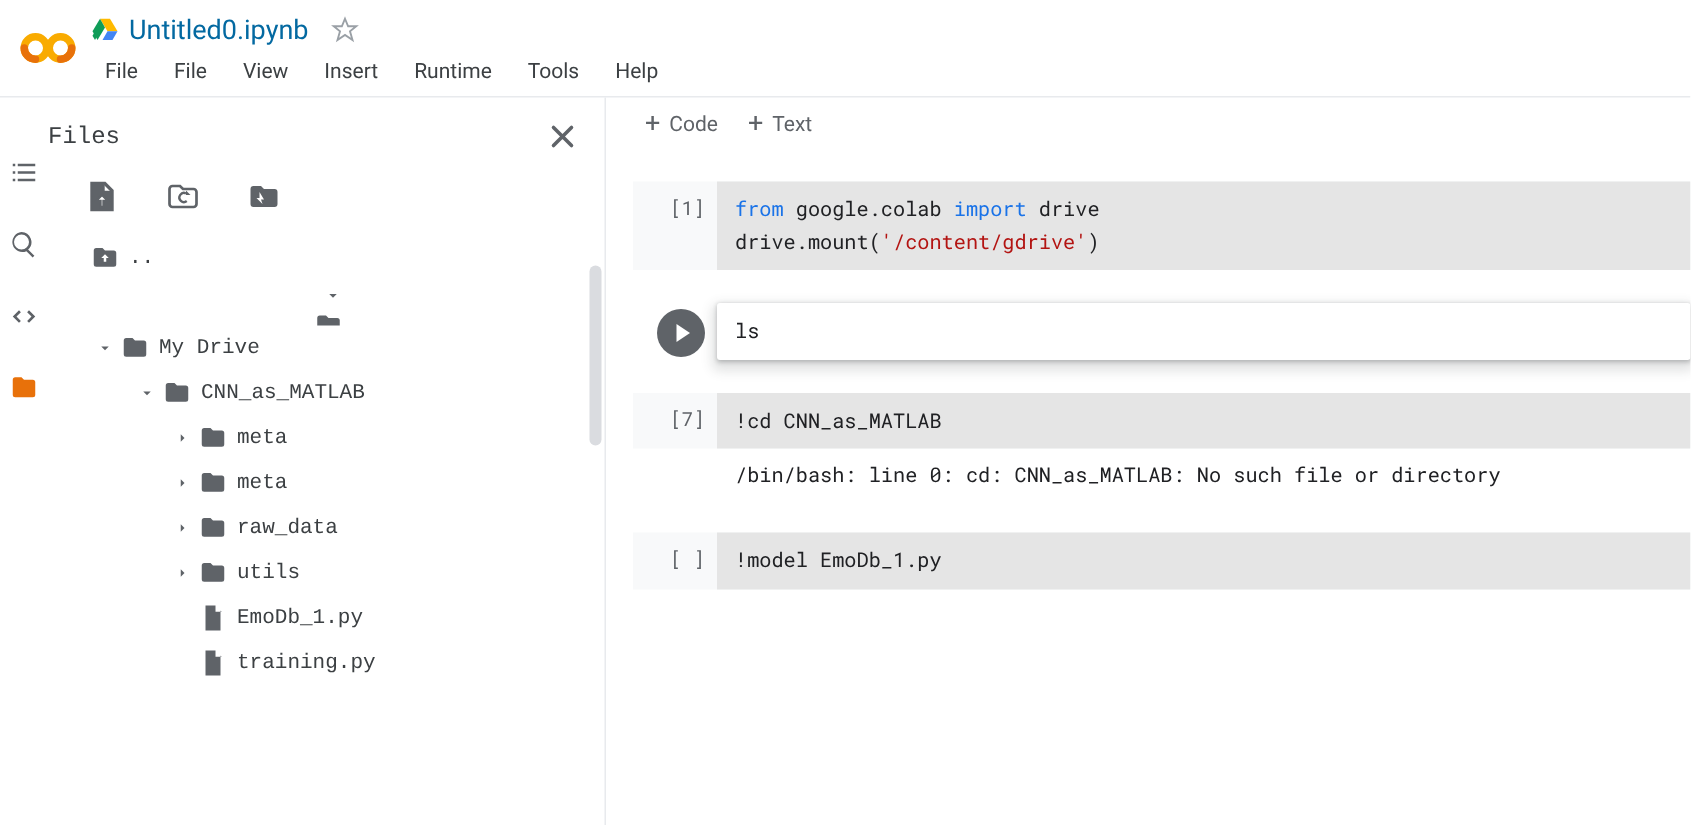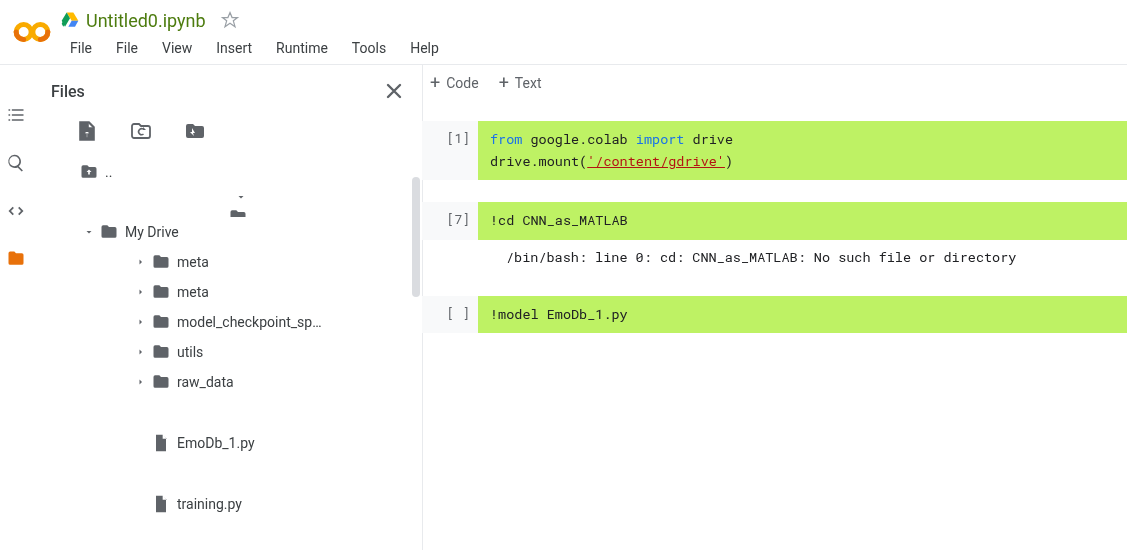--- a/index.html
+++ b/index.html
@@ -4,73 +4,73 @@
 <style>
   * { box-sizing: border-box; margin: 0; padding: 0; }
   body { font-family: "Google Sans", Roboto, Arial, sans-serif; font-size: 14px; color: #3c4043; background: #fff; overflow: hidden; width: 1127px; height: 550px; }
   
   
   .header { height: 64px; display: flex; align-items: flex-start; padding: 6px 0 0 12px; }
   .logo { width: 40px; height: 40px; margin-right: 8px; margin-top: 6px; }
   .header-right { flex: 1; display: flex; flex-direction: column; }
   .title-row { display: flex; align-items: center; height: 28px; }
   .drive-icon { width: 20px; height: 20px; margin-right: 6px; }
-  .doc-title { font-size: 18px; color: #4d7c0f; font-weight: 400; }
+  .doc-title { font-size: 18px; color: #0369a1; font-weight: 400; }
   .star-icon { width: 20px; height: 20px; margin-left: 14px; color: #9aa0a6; }
   .menubar { display: flex; gap: 4px; margin-top: 2px; }
   .menu-item { padding: 4px 10px; font-size: 14px; color: #3c4043; cursor: pointer; border-radius: 4px; }
 
   .divider { height: 1px; background: #e8eaed; }
 
   
   .left-rail { position: absolute; left: 0; top: 65px; width: 32px; height: calc(100% - 65px); display: flex; flex-direction: column; align-items: center; gap: 28px; padding-top: 40px; }
   .rail-icon { width: 20px; height: 20px; color: #5f6368; cursor: pointer; }
   .rail-icon.active { color: #e8710a; }
 
   
-  .files-panel { position: absolute; left: 43px; top: 65px; width: 380px; height: calc(100% - 65px); border-right: 1px solid #e8eaed; display: flex; flex-direction: column; }
+  .files-panel { position: absolute; left: 24px; top: 65px; width: 380px; height: calc(100% - 65px); border-right: 1px solid #e8eaed; display: flex; flex-direction: column; font-family: Liberation Mono, monospace; }
   .files-header { display: flex; align-items: center; padding: 14px 16px 14px 8px; }
   .files-title { font-size: 16px; font-weight: 500; color: #3c4043; flex: 1; }
   .close-x { width: 24px; height: 24px; color: #5f6368; cursor: pointer; }
   .files-toolbar { display: flex; gap: 30px; padding: 2px 18px 14px 32px; }
   .tb-icon { width: 24px; height: 24px; color: #5f6368; cursor: pointer; }
   .tree { flex: 1; overflow-y: auto; padding-left: 8px; position: relative; }
   .tree-row { display: flex; align-items: center; height: 30px; font-size: 14px; color: #3c4043; cursor: pointer; white-space: nowrap; overflow: hidden; text-overflow: ellipsis; }
   .chev { width: 20px; height: 20px; color: #5f6368; display: flex; align-items: center; justify-content: center; flex-shrink: 0; }
   .fold-icon { width: 20px; height: 20px; margin-right: 6px; color: #5f6368; flex-shrink: 0; }
   .file-icon { width: 20px; height: 20px; margin-right: 6px; color: #5f6368; flex-shrink: 0; }
   .indent-0 { padding-left: 8px; }
   .indent-1 { padding-left: 8px; flex-direction: column; }
   .indent-2 { padding-left: 28px; }
   .indent-3 { padding-left: 56px; }
   .indent-4 { padding-left: 80px; }
-  .indent-4-file { padding-left: 100px; margin-top: 31px; }
+  .indent-4-file { padding-left: 100px; }
   .scroll-thumb { position: absolute; right: 2px; top: 20px; width: 8px; height: 120px; background: #dadce0; border-radius: 4px; }
 
   
   .main { position: absolute; left: 412px; top: 65px; right: 0; height: calc(100% - 65px); overflow: hidden; }
   .main-toolbar { display: flex; gap: 20px; padding: 10px 18px; }
   .insert-btn { display: flex; align-items: center; gap: 6px; color: #5f6368; font-size: 14px; cursor: pointer; }
   .insert-btn .plus { font-size: 18px; line-height: 14px; }
 
   .cells { padding: 20px 0 0 10px; }
   .cell { display: flex; margin-bottom: 22px; }
   .cell-gutter { width: 56px; display: flex; justify-content: flex-end; align-items: flex-start; padding-top: 8px; padding-right: 8px; }
   .prompt { font-family: "Roboto Mono", monospace; font-size: 13px; color: #5f6368; }
   .run-btn { width: 32px; height: 32px; border-radius: 50%; background: #5f6368; display: flex; align-items: center; justify-content: center; cursor: pointer; margin-top: -4px; }
   .run-triangle { width: 0; height: 0; border-left: 9px solid #fff; border-top: 6px solid transparent; border-bottom: 6px solid transparent; margin-left: 2px; }
   .cell-body { flex: 1; }
-  .code-block { background: #bef264; padding: 8px 12px; font-family: "Roboto Mono", monospace; font-size: 13.5px; line-height: 1.6; color: #202124; white-space: pre; overflow: hidden; }
+  .code-block { background: #e5e5e5; padding: 8px 12px; font-family: "Roboto Mono", monospace; font-size: 13.5px; line-height: 1.6; color: #202124; white-space: pre; overflow: hidden; }
   .cell.active .code-block { background: #fff; box-shadow: 0 1px 3px rgba(60,64,67,.3), 0 4px 8px 3px rgba(60,64,67,.15); border-radius: 2px; }
   .cell.active { position: relative; }
   .cell.gray-wrap { background: #f8f9fa; }
   .output { padding: 8px 12px; font-family: "Roboto Mono", monospace; font-size: 13.5px; color: #202124; }
   .kw-from { color: #1a73e8; }
   .kw-import { color: #1a73e8; }
-  .str { color: #b31412; text-decoration: underline; }
+  .str { color: #b31412; }
   .path-underline { text-decoration: underline; }
 </style>
 </head>
 <body>
 
 <div class="header">
   <svg class="logo" viewBox="0 0 48 48">
     <g fill="none" stroke="#f9ab00" stroke-width="6">
       <circle cx="14" cy="24" r="9"></circle>
       <circle cx="34" cy="24" r="9"></circle>
@@ -171,20 +171,31 @@
         <svg width="12" height="12" viewBox="0 0 24 24">
             <path fill="#5f6368" d="M7 10l5 5 5-5z"></path>
           </svg>
       </span>
       <svg class="fold-icon" viewBox="0 0 24 24">
           <path fill="currentColor" d="M3 6a2 2 0 012-2h5l2 2h7a2 2 0 012 2v9a2 2 0 01-2 2H5a2 2 0 01-2-2z"></path>
         </svg>
       <span>My Drive</span>
     </div>
 
+    <div class="tree-row indent-3">
+      <span class="chev">
+        <svg width="12" height="12" viewBox="0 0 24 24">
+            <path fill="#5f6368" d="M7 10l5 5 5-5z"></path>
+          </svg>
+      </span>
+      <svg class="fold-icon" viewBox="0 0 24 24">
+          <path fill="currentColor" d="M3 6a2 2 0 012-2h5l2 2h7a2 2 0 012 2v9a2 2 0 01-2 2H5a2 2 0 01-2-2z"></path>
+        </svg>
+      <span>CNN_as_MATLAB</span>
+    </div>
 
     <div class="tree-row indent-4">
       <span class="chev">
           <svg width="12" height="12" viewBox="0 0 24 24">
             <path fill="#5f6368" d="M9 7l5 5-5 5z"></path>
           </svg>
         </span>
       <svg class="fold-icon" viewBox="0 0 24 24">
           <path fill="currentColor" d="M3 6a2 2 0 012-2h5l2 2h7a2 2 0 012 2v9a2 2 0 01-2 2H5a2 2 0 01-2-2z"></path>
         </svg>
@@ -203,43 +214,32 @@
     </div>
     <div class="tree-row indent-4">
       <span class="chev">
           <svg width="12" height="12" viewBox="0 0 24 24">
             <path fill="#5f6368" d="M9 7l5 5-5 5z"></path>
           </svg>
         </span>
       <svg class="fold-icon" viewBox="0 0 24 24">
           <path fill="currentColor" d="M3 6a2 2 0 012-2h5l2 2h7a2 2 0 012 2v9a2 2 0 01-2 2H5a2 2 0 01-2-2z"></path>
         </svg>
-      <span>model_checkpoint_sp…</span>
+      <span>raw_data</span>
     </div>
     <div class="tree-row indent-4">
       <span class="chev">
           <svg width="12" height="12" viewBox="0 0 24 24">
             <path fill="#5f6368" d="M9 7l5 5-5 5z"></path>
           </svg>
         </span>
       <svg class="fold-icon" viewBox="0 0 24 24">
           <path fill="currentColor" d="M3 6a2 2 0 012-2h5l2 2h7a2 2 0 012 2v9a2 2 0 01-2 2H5a2 2 0 01-2-2z"></path>
         </svg>
       <span>utils</span>
-    </div>
-    <div class="tree-row indent-4">
-      <span class="chev">
-          <svg width="12" height="12" viewBox="0 0 24 24">
-            <path fill="#5f6368" d="M9 7l5 5-5 5z"></path>
-          </svg>
-        </span>
-      <svg class="fold-icon" viewBox="0 0 24 24">
-          <path fill="currentColor" d="M3 6a2 2 0 012-2h5l2 2h7a2 2 0 012 2v9a2 2 0 01-2 2H5a2 2 0 01-2-2z"></path>
-        </svg>
-      <span>raw_data</span>
     </div>
 
     <div class="tree-row indent-4-file">
       <svg class="file-icon" viewBox="0 0 24 24">
           <path fill="currentColor" d="M6 2h8l4 4v16H6zM14 2v5h5" fill-rule="evenodd"></path>
         </svg>
       <span>EmoDb_1.py</span>
     </div>
     <div class="tree-row indent-4-file">
       <svg class="file-icon" viewBox="0 0 24 24">
@@ -268,31 +268,41 @@
       <div class="cell-gutter">
         <span class="prompt">[1]</span>
       </div>
       <div class="cell-body">
         <div class="code-block"><span class="kw-from">from</span> google.colab <span class="kw-import">import</span> drive
 drive.mount(<span class="str">'/content/gdrive'</span>)</div>
       </div>
     </div>
 
 
+    <div class="cell active">
+      <div class="cell-gutter">
+        <div class="run-btn">
+          <div class="run-triangle"></div>
+        </div>
+      </div>
+      <div class="cell-body">
+        <div class="code-block">ls</div>
+      </div>
+    </div>
 
     <div class="cell" style="flex-direction:column;">
       <div style="display:flex; background:#f8f9fa;">
         <div class="cell-gutter">
           <span class="prompt">[7]</span>
         </div>
         <div class="cell-body">
           <div class="code-block">!cd CNN_as_MATLAB</div>
         </div>
       </div>
-      <div style="display:flex;gap:16px;">
+      <div style="display:flex;">
         <div class="cell-gutter"></div>
         <div class="cell-body">
           <div class="output">/bin/bash: line 0: cd: CNN_as_MATLAB: No such file or directory</div>
         </div>
       </div>
     </div>
 
     <div class="cell gray-wrap">
       <div class="cell-gutter">
         <span class="prompt">[ ]</span>

